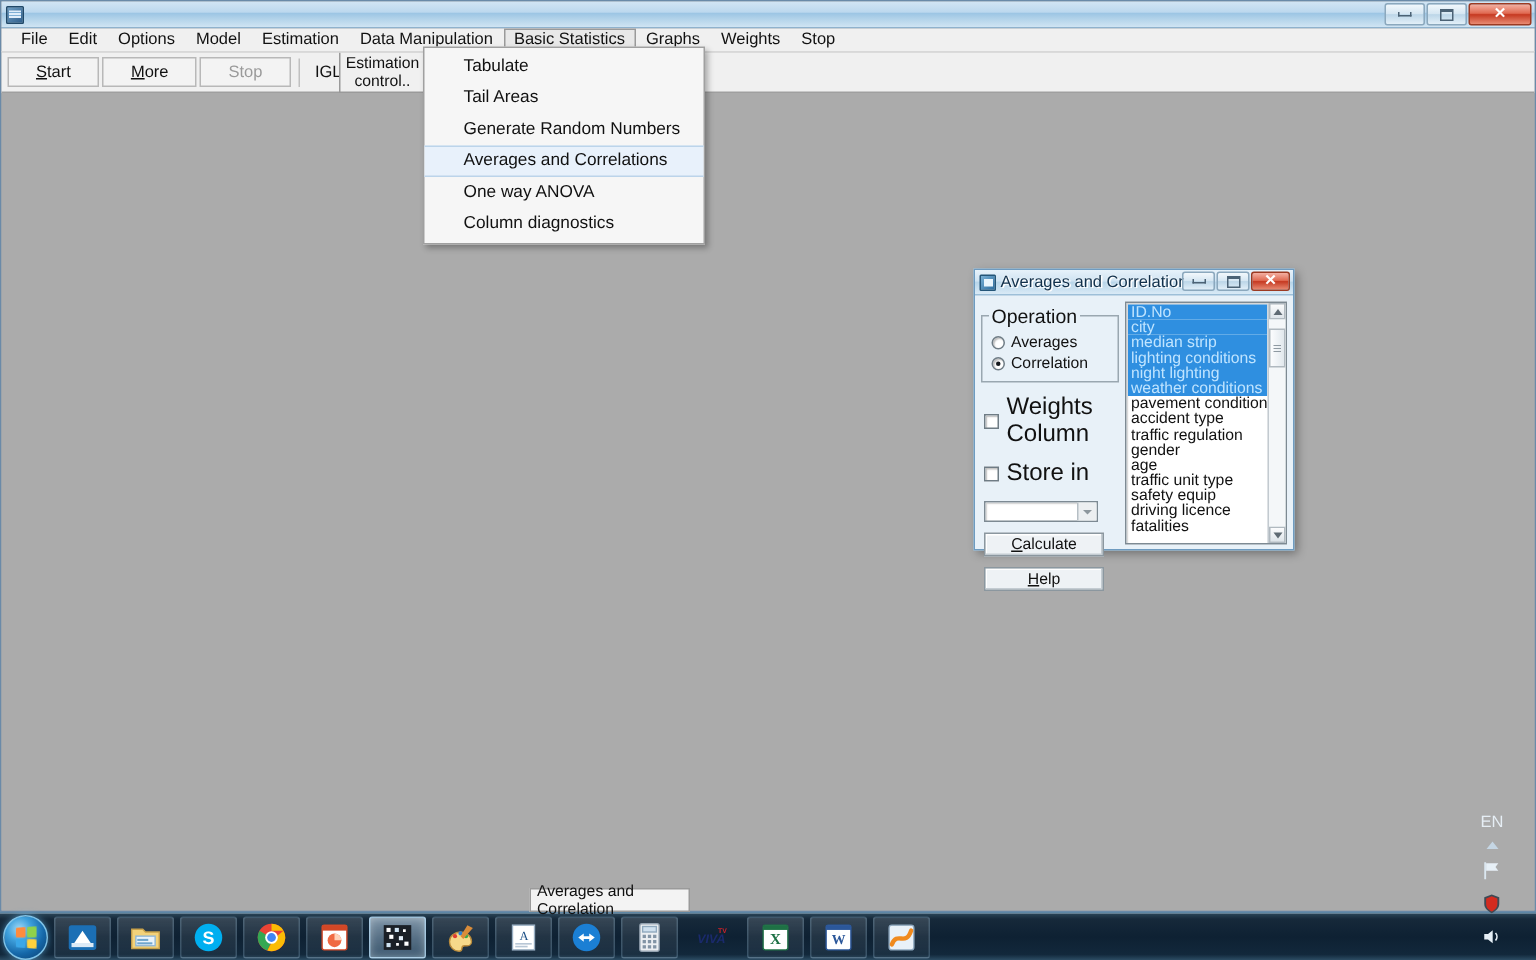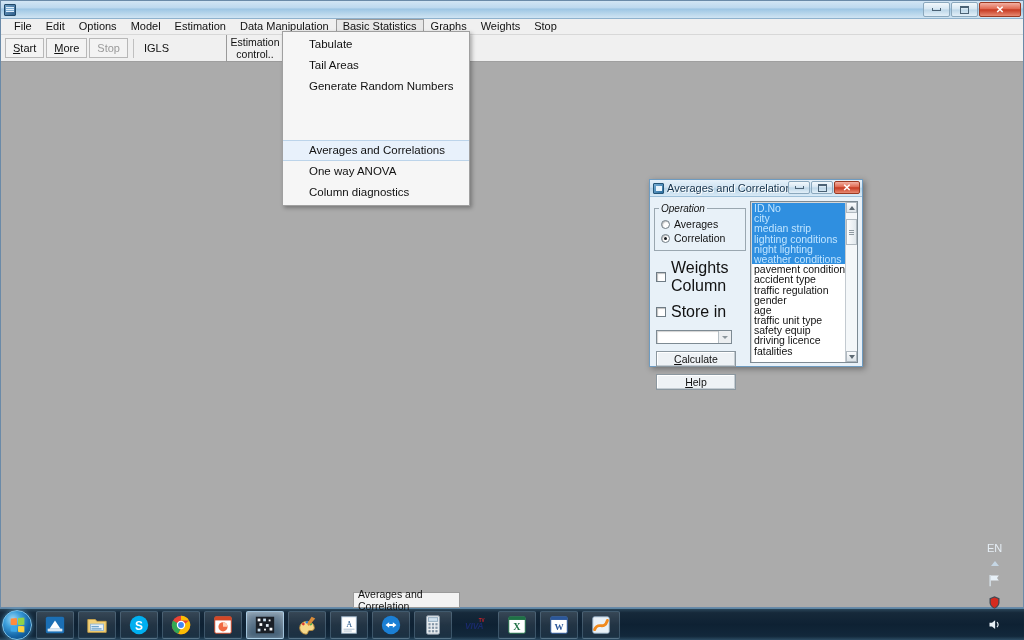--- a/index.html
+++ b/index.html
@@ -71,21 +71,21 @@
   .menu-item.active {
     background:#e8e8e8; border:1px solid #9a9a9a; padding: 0px 6px;
   }
 
   
   #toolbar {
     height: 27px; background:#f0f0f0; border-bottom:1px solid #9f9f9f;
     display:flex; align-items:center; padding-left:4px; position:relative;
   }
   .tb-btn {
-    font-size: 11px; color:#111; padding: 2px 7px; margin-right:2px;
+    font-size: 11px; color:#111; padding: 2px 18px; margin-right:2px;
     border: 1px solid #f0f0f0; line-height: 14px; white-space:nowrap;
   }
   .tb-btn.raised { border:1px solid #b8b8b8; background:#f3f3f3; }
   .tb-btn.disabled { color:#9a9a9a; }
   .tb-btn u { text-decoration: underline; }
   .tb-sep { width:1px; height:19px; background:#c0c0c0; margin:0 6px 0 3px; }
   #igls-label { font-size:11px; color:#111; padding-left:4px; }
   #estimation-control {
     position:absolute; left:225px; top:-1px; width:58px; height:28px;
     border:1px solid #9a9a9a; background:#f0f0f0;
@@ -102,21 +102,21 @@
     background:#f6f6f6; border:1px solid #a0a0a0;
     box-shadow: 2px 2px 4px rgba(0,0,0,0.30);
     padding: 2px 0; z-index: 40;
   }
   .dd-item {
     font-size: 11.5px; color:#111; padding: 4px 8px 4px 26px;
     line-height: 13px; white-space: nowrap; cursor:default;
   }
   .dd-item.highlighted {
     background: #e8f1fb; border-top:1px solid #bcd4ea; border-bottom:1px solid #bcd4ea;
-    padding-top:3px; padding-bottom:3px;margin-top:43px;
+    padding-top:3px; padding-bottom:3px;
   }
 
   
   #dialog {
     position:absolute; left:649px; top:179px; width:214px; height:188px;
     background:#e8f1f8;
     border:1px solid #6e9bc0;
     box-shadow: 2px 2px 6px rgba(0,0,0,0.35);
     z-index: 20;
   }
@@ -138,21 +138,21 @@
   #dlg-title .winbtns { right:2px; top:1px; }
   #dlg-title .winbtn { width:22px; height:13px; }
   #dlg-title .winbtn.close { width:26px; }
 
   #dlg-body { position:relative; height:170px; padding:4px; display:flex; gap:4px; }
   #dlg-left { width:92px; position:relative; }
 
   fieldset.group {
     border:1px solid #9aa7b0; margin:2px 0 0 0; padding: 2px 4px 5px 4px;
   }
-  fieldset.group legend { font-size:10px; color:#111; padding:0 2px;font-style:italic; }
+  fieldset.group legend { font-size:13px; color:#111; padding:0 2px; }
   .radio-row { display:flex; align-items:center; gap:4px; margin: 2px 0 1px 2px; }
   .radio {
     width:9px; height:9px; border-radius:50%;
     border:1px solid #6f7c85; background:#fff;
     box-shadow: inset 1px 1px 1px rgba(0,0,0,0.25);
     position:relative; flex:0 0 auto;
   }
   .radio.checked::after {
     content:''; position:absolute; left:2px; top:2px; width:3px; height:3px;
     border-radius:50%; background:#14181c;

